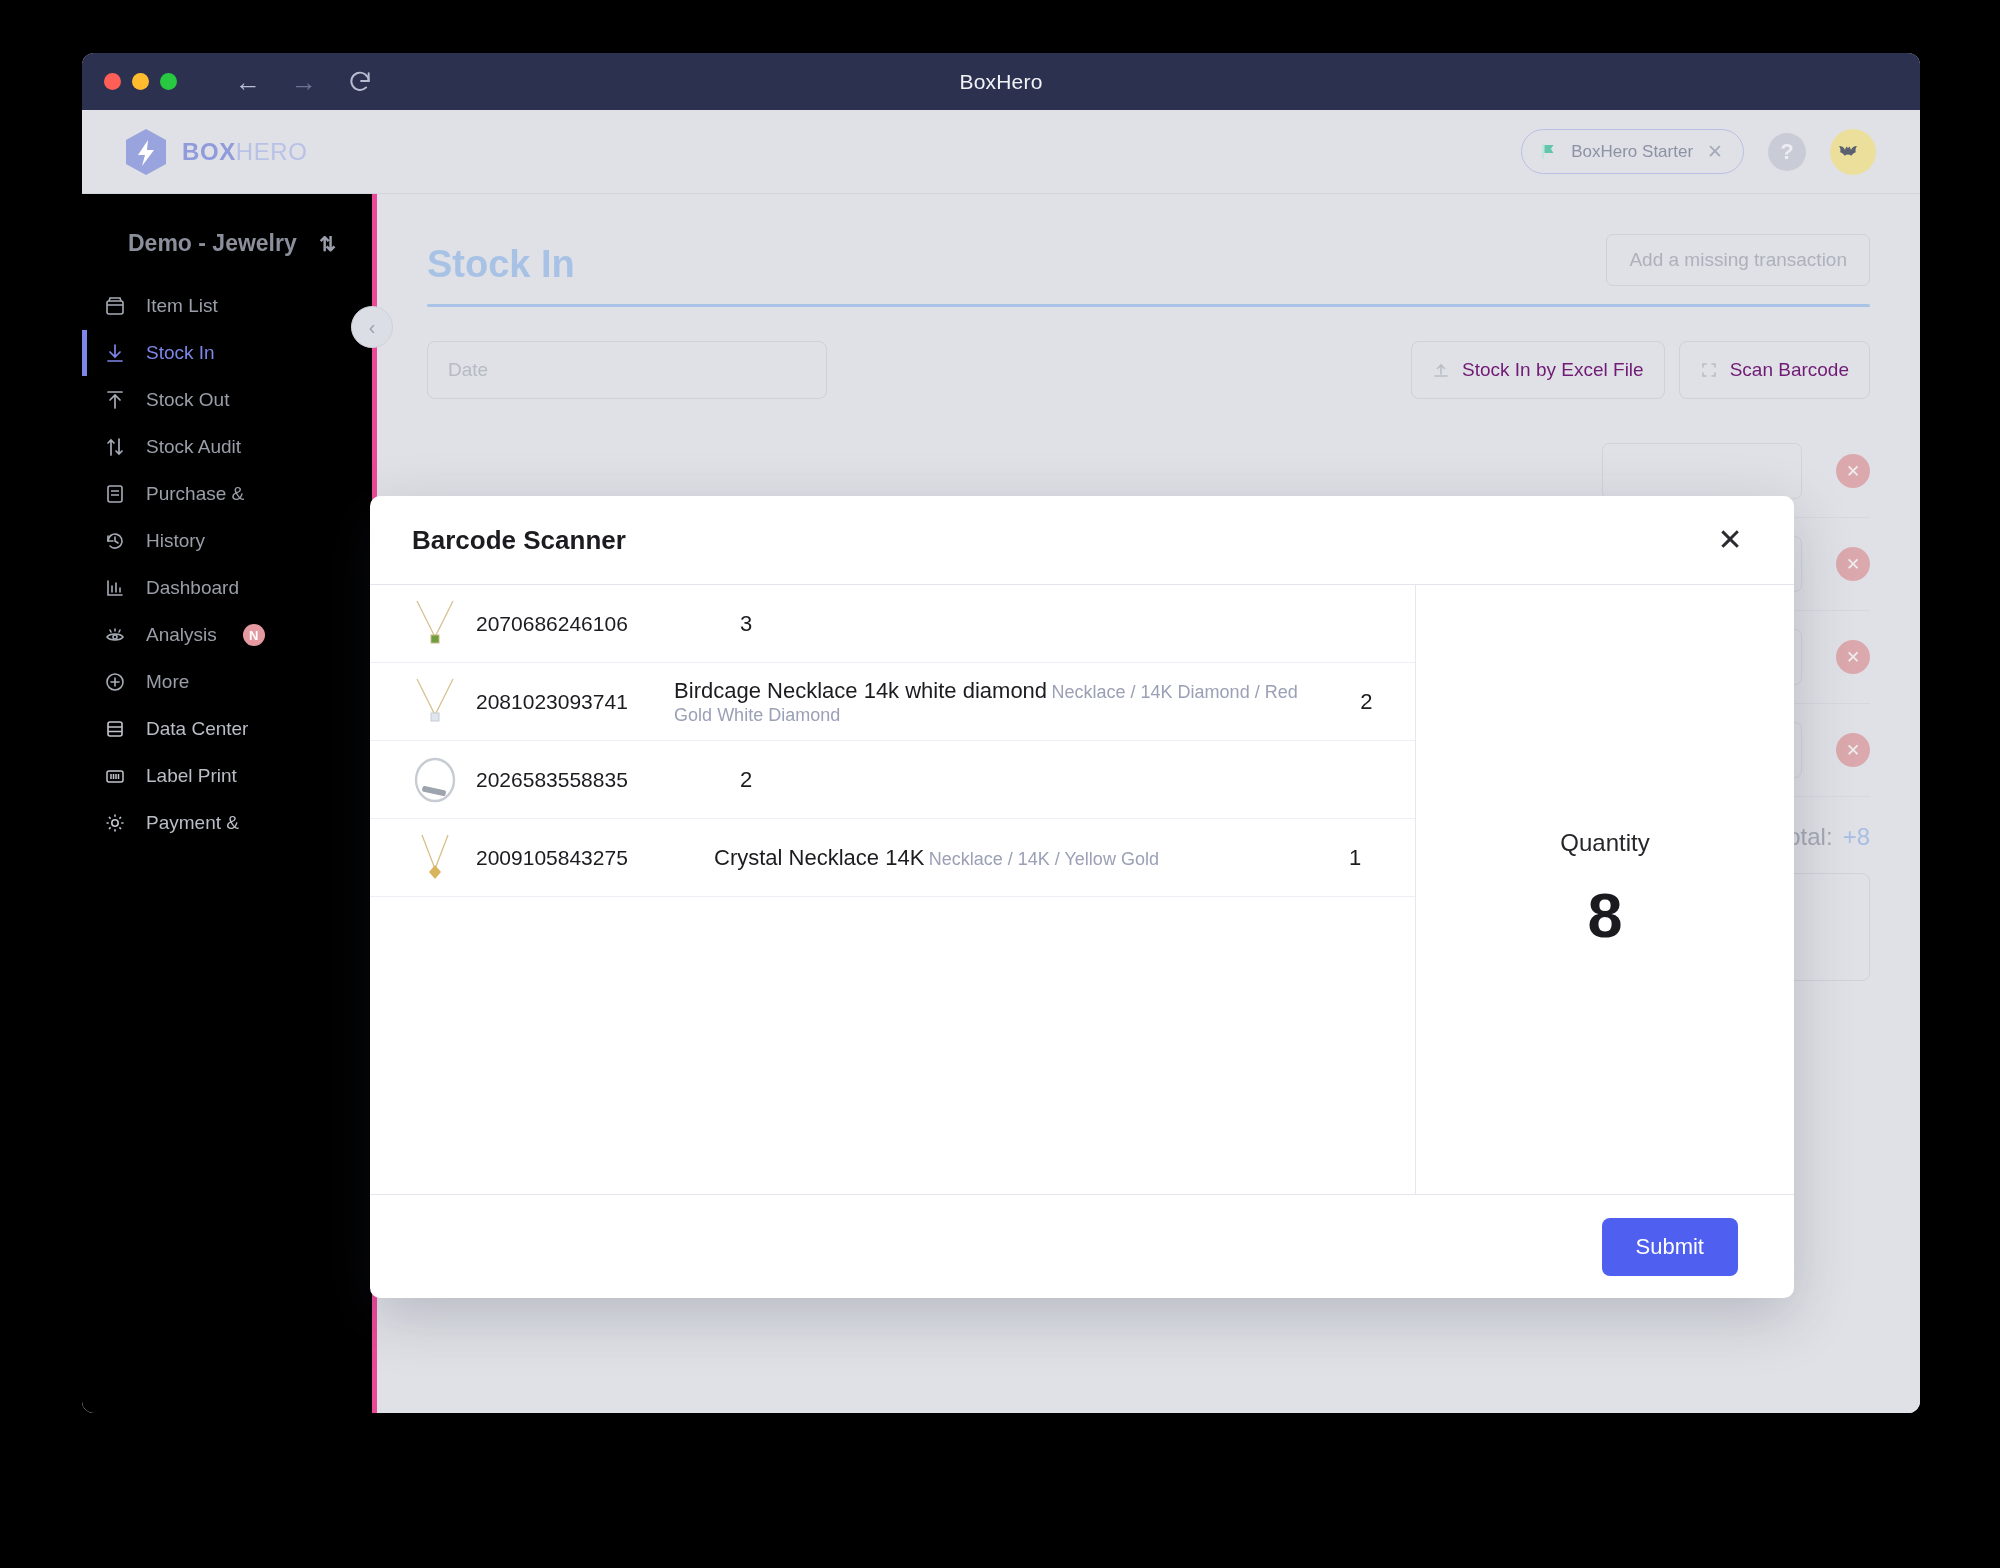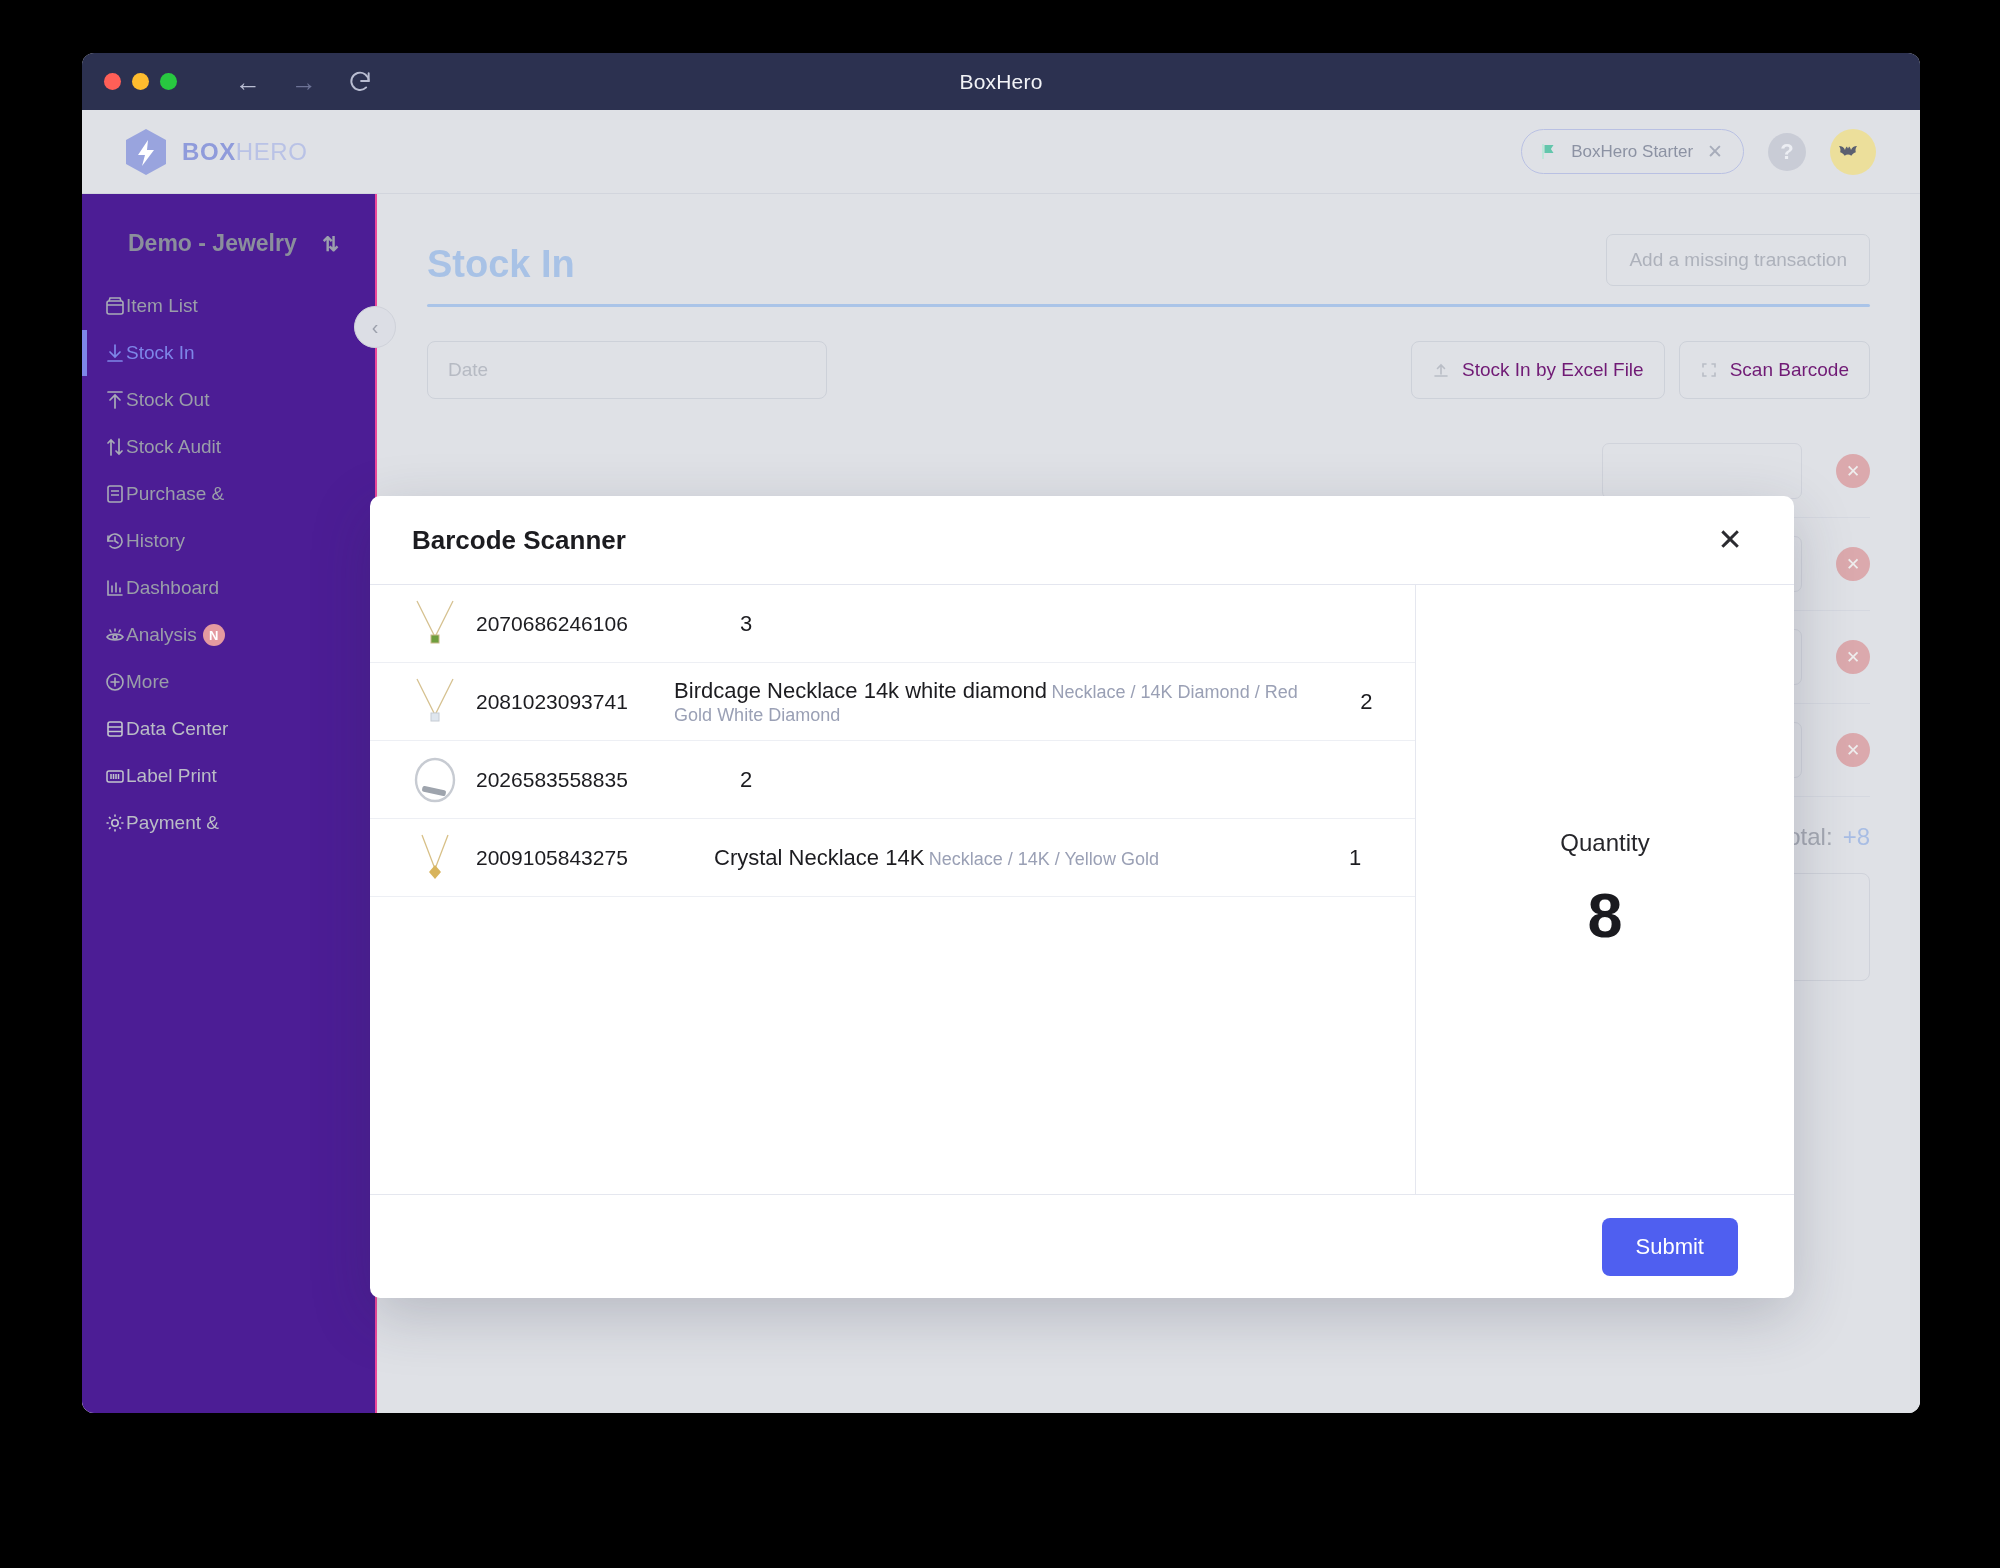--- a/index.html
+++ b/index.html
@@ -73,33 +73,33 @@
   }
   .avatar {
     width: 46px; height: 46px; border-radius:50%;
     background:#ecdf9b; display:flex; align-items:center; justify-content:center;
   }
   .bat { width: 30px; height: 16px; display:block; }
 
   
   .content-row { position:relative; display:flex; height: calc(100% - 84px); }
   .sidebar {
-    position:relative; width: 295px; background:#4c1d95;
-    border-right: 2px solid #ec4899;
+    position:relative; width: 295px; background:#000000;
+    border-right: 5px solid #ec4899;
     padding-top: 18px;
   }
   .ws-title {
     display:flex; align-items:center; justify-content:space-between;
     padding: 18px 36px 18px 46px;
     color:#8b8f9c; font-size: 23px; font-weight: 700;
   }
   .ws-sort { color:#9ca0ad; font-size:20px; }
   .nav { margin-top: 8px; }
   .nav-item {
-    position:relative; display:flex; align-items:center; 
+    position:relative; display:flex; align-items:center; gap: 20px;
     height: 46px; padding-left: 22px;
     color:#9a9ea9; font-size: 19px;
     margin-bottom: 1px;
   }
   .nav-item .ic { width:22px; height:22px; flex:0 0 22px; color:#a8acb7; display:block; }
   .nav-item.active { color:#7e86e8; }
   .nav-item.active .ic { color:#7e86e8; }
   .nav-item.active::before {
     content:''; position:absolute; left:0; top:0; bottom:0; width:5px; background:#7e86e8;
   }

